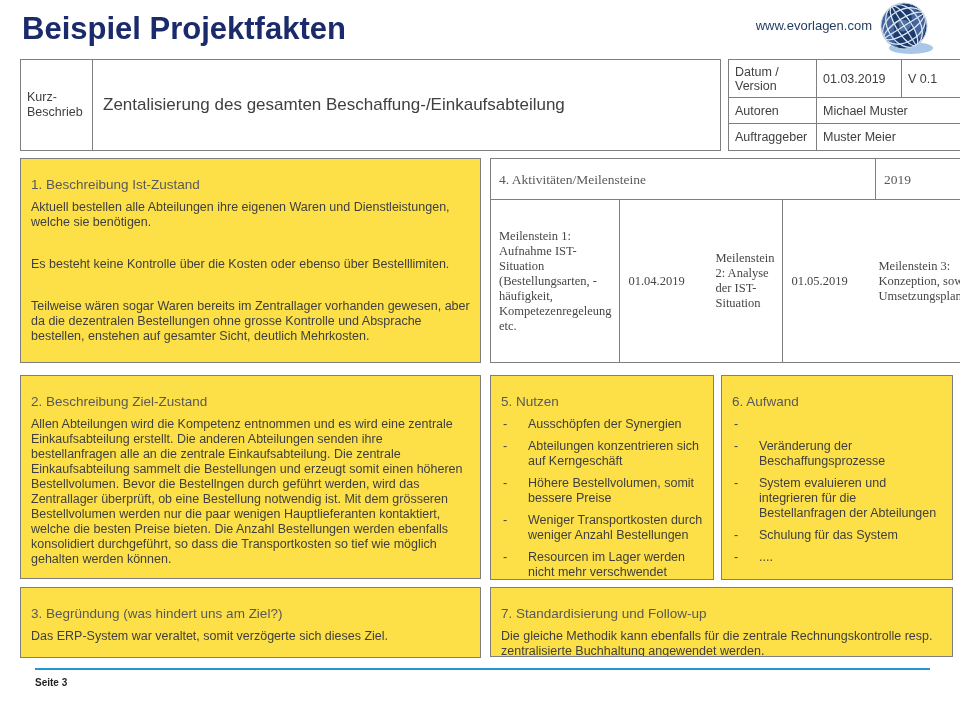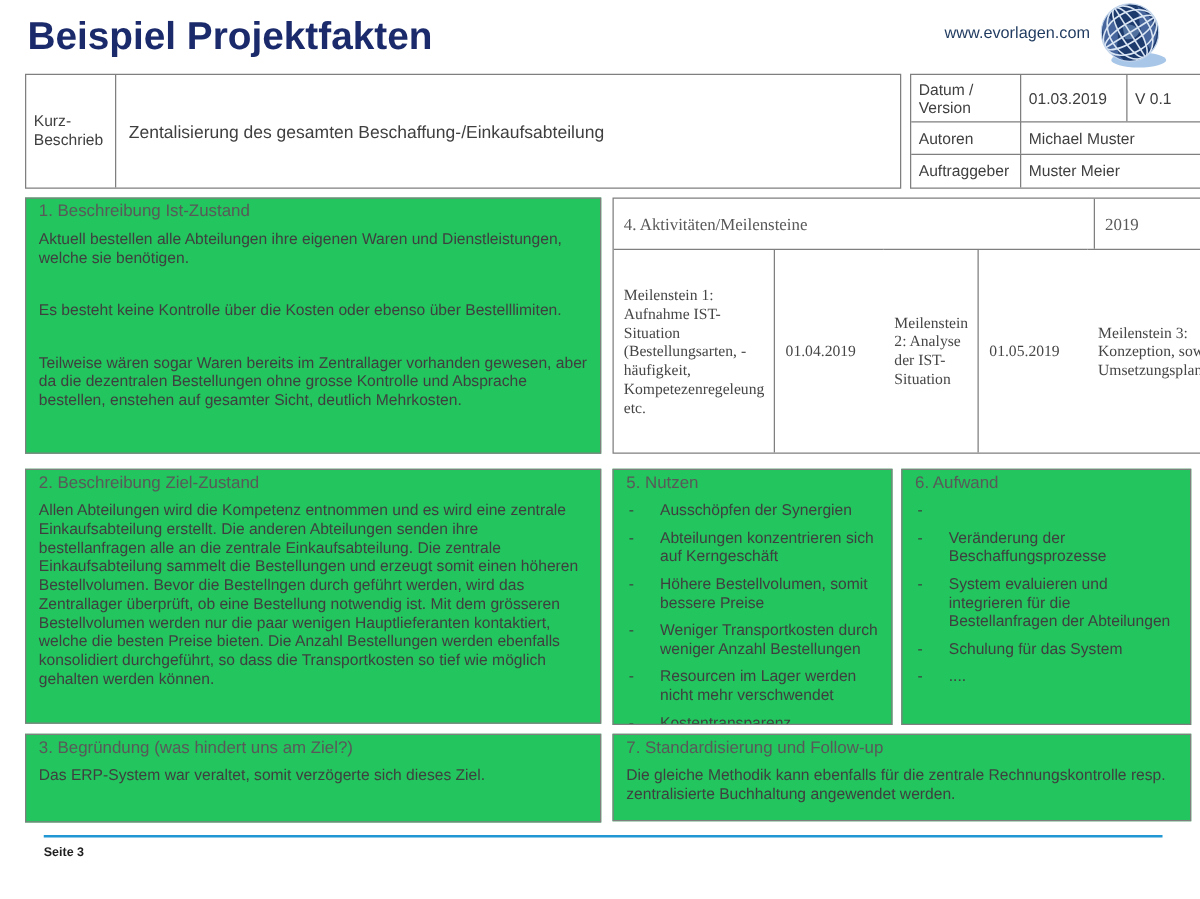--- a/index.html
+++ b/index.html
@@ -25,22 +25,22 @@
   .site-url {
     top: 18px; right: 88px;
     font-size: 13px; color: #1f3a5f;
     text-decoration: none;
   }
   .globe { left: 876px; top: 1px; width: 60px; height: 54px; }
 
   
   .box {
     border: 1px solid #7f7f7f;
-    background: #22c55e;
-    padding: 2px 10px;
+    background: #fde047;
+    padding: 18px 10px;
     overflow: hidden;
   }
   .sec-title { font-size: 13.5px; color: #595959; margin-bottom: 8px; }
   .sec-body p { font-size: 12.5px; line-height: 15px; color: #3f3f3f; }
   .sec-body p.gap { margin-bottom: 27px; }
 
   
   .kurz-box {
     left: 20px; top: 59px; width: 701px; height: 92px;
     border: 1px solid #7f7f7f; display: flex;
@@ -48,21 +48,21 @@
   .kurz-label {
     width: 72px; flex: none;
     border-right: 1px solid #7f7f7f;
     padding: 4px 6px;
     display: flex; align-items: center;
     font-size: 12.5px; line-height: 15px;
   }
   .kurz-desc {
     flex: 1; padding: 4px 10px;
     display: flex; align-items: center;
-    font-size: 14px;
+    font-size: 17px;
   }
   .meta-table {
     left: 728px; top: 59px; width: 259px; height: 92px;
     border: 1px solid #7f7f7f;
     display: grid;
     grid-template-columns: 87px 85px 1fr;
     grid-template-rows: 37px 26px 1fr;
     font-size: 12.5px; line-height: 14px;
   }
   .meta-cell {

